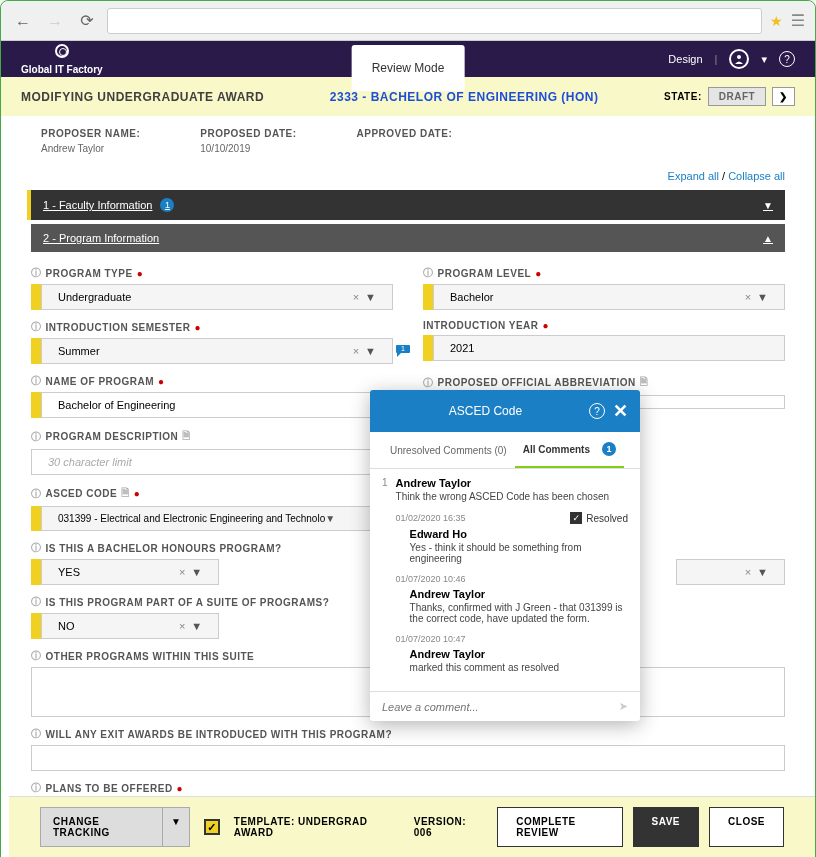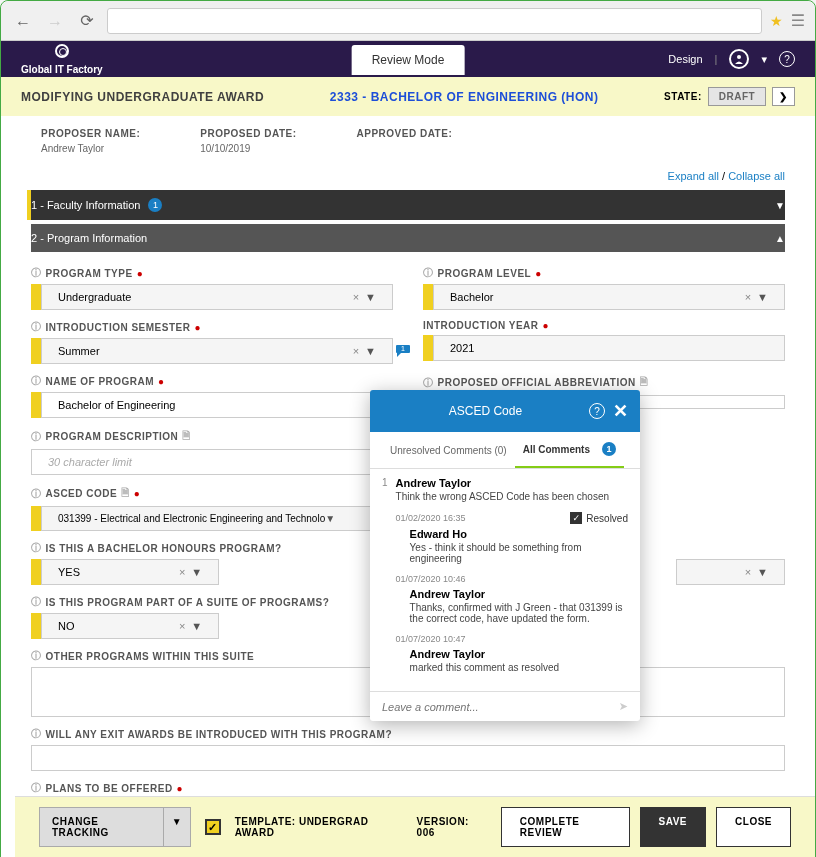--- a/index.html
+++ b/index.html
@@ -12,21 +12,21 @@
 .star { color: #f0c020; font-size: 14px; }
 .hamburger { color: #888; }
 
 .outer { border: 1px solid #4a4; border-radius: 8px; overflow: hidden; background: #fff; }
 
 
 .topnav { background: #2a1a4a; height: 36px; display: flex; align-items: center; color: #fff; font-size: 11px; padding: 0 20px; position: relative; }
 .brand { display: flex; align-items: center; gap: 6px; font-weight: bold; font-size: 10px; flex-direction: column; }
 .brand-icon { width: 14px; height: 14px; border: 2px solid #fff; border-radius: 50%; display: inline-block; position: relative; }
 .brand-icon::after { content: ''; position: absolute; width: 6px; height: 6px; border: 1px solid #fff; border-radius: 50%; top: 2px; left: 2px; }
-.review-tab { position: absolute; left: 50%; transform: translateX(-50%); background: #fff; color: #333; padding: 8px 20px; font-size: 12px; border-radius: 3px 3px 0 0; top: 4px; }
+.review-tab { position: absolute; left: 50%; transform: translateX(-50%); background: #fff; color: #333; padding: 16px 20px; font-size: 12px; border-radius: 3px 3px 0 0; top: 4px; }
 .topnav-right { margin-left: auto; display: flex; align-items: center; gap: 12px; font-size: 11px; }
 .user-icon { width: 20px; height: 20px; border: 2px solid #fff; border-radius: 50%; display: flex; align-items: center; justify-content: center; }
 .help-icon { width: 16px; height: 16px; border: 1.5px solid #fff; border-radius: 50%; display: flex; align-items: center; justify-content: center; font-size: 10px; }
 
 
 .titlebar { background: #f8f8c8; padding: 10px 20px; display: flex; align-items: center; gap: 20px; font-size: 12px; font-weight: bold; letter-spacing: 0.5px; }
 .title-mod { color: #404040; }
 .title-main { flex: 1; text-align: center; color: #1d4ed8; }
 .state-box { display: flex; align-items: center; gap: 6px; font-size: 10px; }
 .state-val { border: 1px solid #999; padding: 3px 10px; background: #e5e5e5; color: #666; }
@@ -35,21 +35,21 @@
 
 .meta { padding: 12px 40px; display: flex; gap: 60px; font-size: 10px; background: #fff; }
 .meta-item .lbl { font-weight: bold; color: #555; letter-spacing: 0.5px; margin-bottom: 4px; }
 .meta-item .val { color: #666; }
 
 .expand-row { text-align: right; padding: 4px 30px; font-size: 11px; background: #fff; }
 .expand-row a { color: #1a7fc4; text-decoration: none; cursor: pointer; }
 
 
 .acc { margin: 4px 30px; position: relative; }
-.acc-hdr { background: #333; color: #fff; padding: 8px 0; font-size: 11px; display: flex; align-items: center; cursor: pointer; }
+.acc-hdr { background: #333; color: #fff; padding: 8px 12px; font-size: 11px; display: flex; align-items: center; cursor: pointer; text-decoration: underline; }
 .acc-hdr.sub { background: #555; }
 .yellow-bar { width: 4px; height: 30px; background: #f0d020; position: absolute; left: -4px; top: 0; }
 .badge-blue { background: #1a7fc4; color: #fff; border-radius: 50%; width: 14px; height: 14px; font-size: 9px; display: inline-flex; align-items: center; justify-content: center; margin-left: 8px; }
 .acc-chev { margin-left: auto; font-size: 10px; }
 
 
 .form-area { padding: 10px 30px 40px; background: #fff; font-size: 10px; }
 .row2 { display: flex; gap: 30px; margin-bottom: 10px; }
 .col { flex: 1; }
 .fld-lbl { font-weight: bold; color: #555; letter-spacing: 0.5px; margin-bottom: 4px; display: flex; align-items: center; gap: 4px; }
@@ -67,21 +67,21 @@
 
 .textarea { border: 1px solid #ccc; min-height: 50px; background: #fff; width: 100%; padding: 6px; }
 
 
 .plans-hdr { background: #777; color: #fff; display: flex; padding: 8px 12px; font-size: 10px; font-weight: bold; letter-spacing: 0.5px; margin-top: 6px; }
 .plans-hdr > div { flex: 1; }
 .plans-row { display: flex; gap: 6px; padding: 6px 0; }
 .plans-row .cell { flex: 1; min-height: 24px; }
 
 
-.bottom { position: absolute; bottom: 0; left: 15px; right: 1px; background: #f8f8c8; padding: 10px 24px; display: flex; align-items: center; gap: 14px; font-size: 10px; font-weight: bold; letter-spacing: 0.5px; border-top: 1px solid #ddd; }
+.bottom { position: absolute; bottom: 0; left: 9px; right: 1px; background: #f8f8c8; padding: 10px 31px; display: flex; align-items: center; gap: 14px; font-size: 10px; font-weight: bold; letter-spacing: 0.5px; border-top: 1px solid #ddd; }
 .btn { border: 1px solid #333; background: #fff; padding: 8px 18px; cursor: pointer; font-size: 10px; font-weight: bold; letter-spacing: 0.5px; }
 .btn.dark { background: #333; color: #fff; }
 .btn.grey { background: #ddd; border-color: #aaa; }
 .btn.split { display: flex; padding: 0; }
 .btn.split span { padding: 8px 12px; }
 .btn.split .dd-part { border-left: 1px solid #aaa; padding: 8px 8px; }
 .chk { width: 16px; height: 16px; border: 2px solid #333; background: #f0d020; display: flex; align-items: center; justify-content: center; font-size: 11px; }
 
 
 .popup { position: absolute; left: 370px; top: 390px; width: 270px; background: #fff; box-shadow: 0 4px 20px rgba(0,0,0,0.3); border-radius: 3px; z-index: 100; font-size: 11px; }

